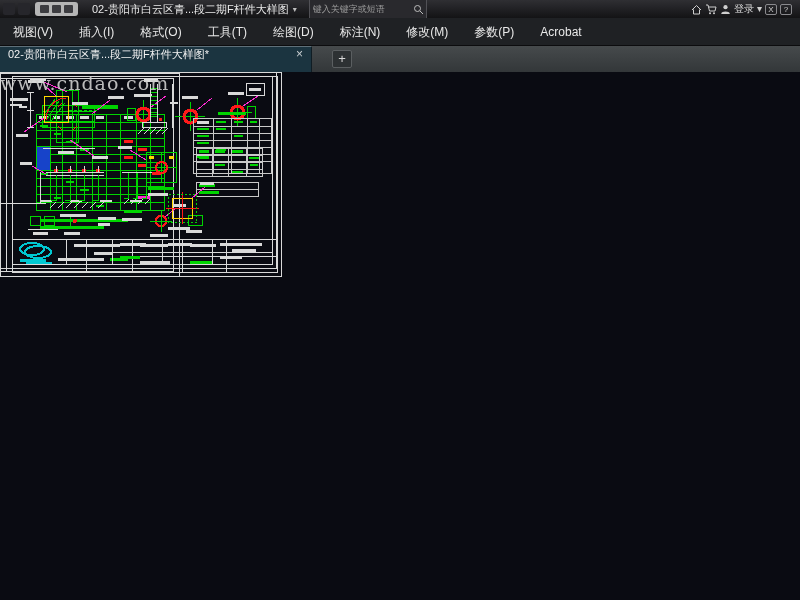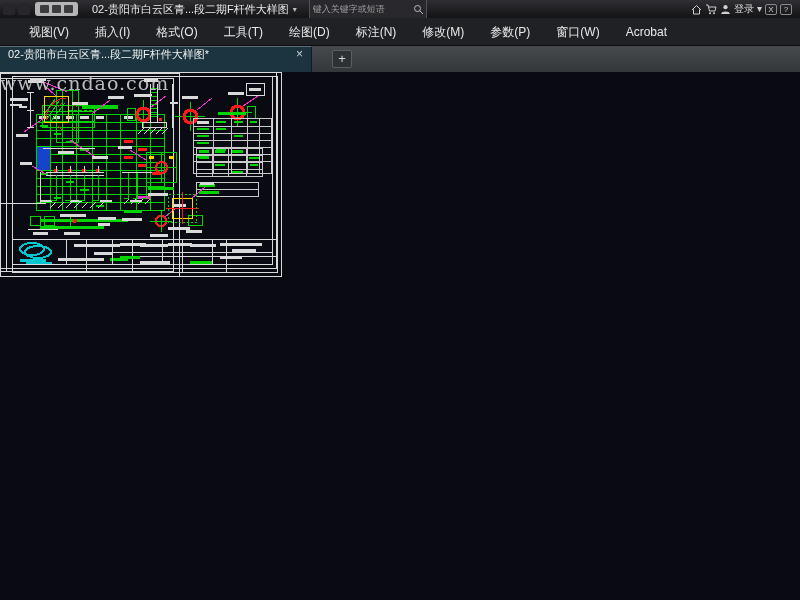--- a/index.html
+++ b/index.html
@@ -29,21 +29,21 @@
   .sbx-icon { flex:none; margin-right:2px; display:flex; }
   .tb-right { margin-left:auto; display:flex; align-items:center; gap:3px; margin-right:8px; }
   .tb-ic { display:flex; align-items:center; }
   .signin { color:#dcdcdc; font-size:10px; }
   .tb-glyph { color:#cfcfcf; font-size:10px; line-height:10px; }
   .tb-box { width:12px; height:11px; border:1px solid #8a8a8e; color:#cfcfcf; font-size:8px;
             line-height:9px; text-align:center; border-radius:2px; }
   
   .menubar {
     position:absolute; top:18px; left:0; right:0; height:28px; background:#1f2124;
-    display:flex; align-items:center; padding-left:16px; overflow:hidden;
+    display:flex; align-items:center; padding-left:0; overflow:hidden;
     border-bottom:1px solid #0c0c0e;
   }
   .menu-item { color:#e8e8e8; font-size:12px; line-height:28px; padding:0 13px;
                white-space:nowrap; cursor:default; }
   
   .tabbar { position:absolute; top:46px; left:0; right:0; height:26px;
             background:linear-gradient(#464a4c,#333739); }
   .file-tab { position:absolute; left:0; top:0; height:34px; width:312px; background:#1b3440;
               border-right:1px solid #101d24; border-top:1px solid #5f7079;
               display:flex; align-items:flex-start; padding:0 8px; }
@@ -117,21 +117,20 @@
 
   <div class="menubar">
     <span class="menu-item">视图(V)</span>
     <span class="menu-item">插入(I)</span>
     <span class="menu-item">格式(O)</span>
     <span class="menu-item">工具(T)</span>
     <span class="menu-item">绘图(D)</span>
     <span class="menu-item">标注(N)</span>
     <span class="menu-item">修改(M)</span>
     <span class="menu-item">参数(P)</span>
-    <span class="menu-item">窗口(W)</span>
     <span class="menu-item">Acrobat</span>
   </div>
 
   <div class="tabbar">
     <div class="file-tab">
       <span class="file-tab-label">02-贵阳市白云区青...段二期F杆件大样图*</span>
       <span class="tab-close">×</span>
     </div>
     <div class="new-tab">+</div>
   </div>

